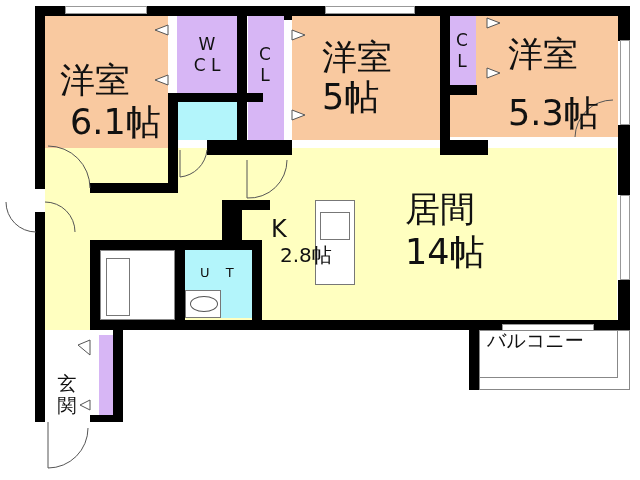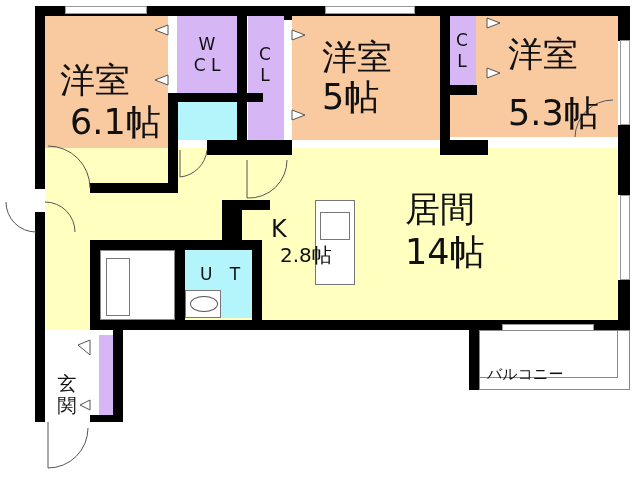--- a/index.html
+++ b/index.html
@@ -3,21 +3,21 @@
 <meta charset="utf-8">
 <style>
   html,body{margin:0;padding:0;background:#ffffff;}
   body{width:640px;height:480px;position:relative;overflow:hidden;font-family:"DejaVu Sans","Liberation Sans",sans-serif;}
   .abs{position:absolute;box-sizing:border-box;}
   .wall{position:absolute;background:#000;}
   .win{position:absolute;background:#fff;border:1px solid #999;box-sizing:border-box;}
   .lbl{position:absolute;color:#111;white-space:nowrap;line-height:1;}
   .big{font-size:35px;}
   .mid{font-size:30px;}
-  .sm{font-size:17px;letter-spacing:6px;}
+  .sm{font-size:13px;letter-spacing:6px;}
   .closet-lbl{position:absolute;font-size:17px;color:#111;line-height:21px;text-align:center;}
   svg{position:absolute;left:0;top:0;}
 </style>
 </head>
 <body>
 
 <div class="abs" style="left:45px;top:15px;width:123px;height:175px;background:#f9c9a0;"></div>
 <div class="abs" style="left:177px;top:15px;width:60px;height:78px;background:#d7b6f5;"></div>
 <div class="abs" style="left:248px;top:15px;width:36px;height:125px;background:#d7b6f5;"></div>
 <div class="abs" style="left:292px;top:15px;width:150px;height:125px;background:#f9c9a0;"></div>
@@ -121,13 +121,13 @@
 <div class="lbl mid" style="left:271px;top:217px;font-size:24px;">K</div>
 <div class="lbl mid" style="left:280px;top:245px;font-size:20px;">2.8帖</div>
 
 <div class="lbl sm" style="left:200px;top:266px;">U T</div>
 
 <div class="closet-lbl" style="left:50px;top:372px;width:34px;font-size:19px;line-height:22px;">
   <div>玄</div>
   <div>関</div>
 </div>
 
-<div class="lbl" style="left:487px;top:367px;font-size:15px;">バルコニー</div>
+<div class="lbl" style="left:487px;top:331px;font-size:19px;">バルコニー</div>
 
 </body></html>

